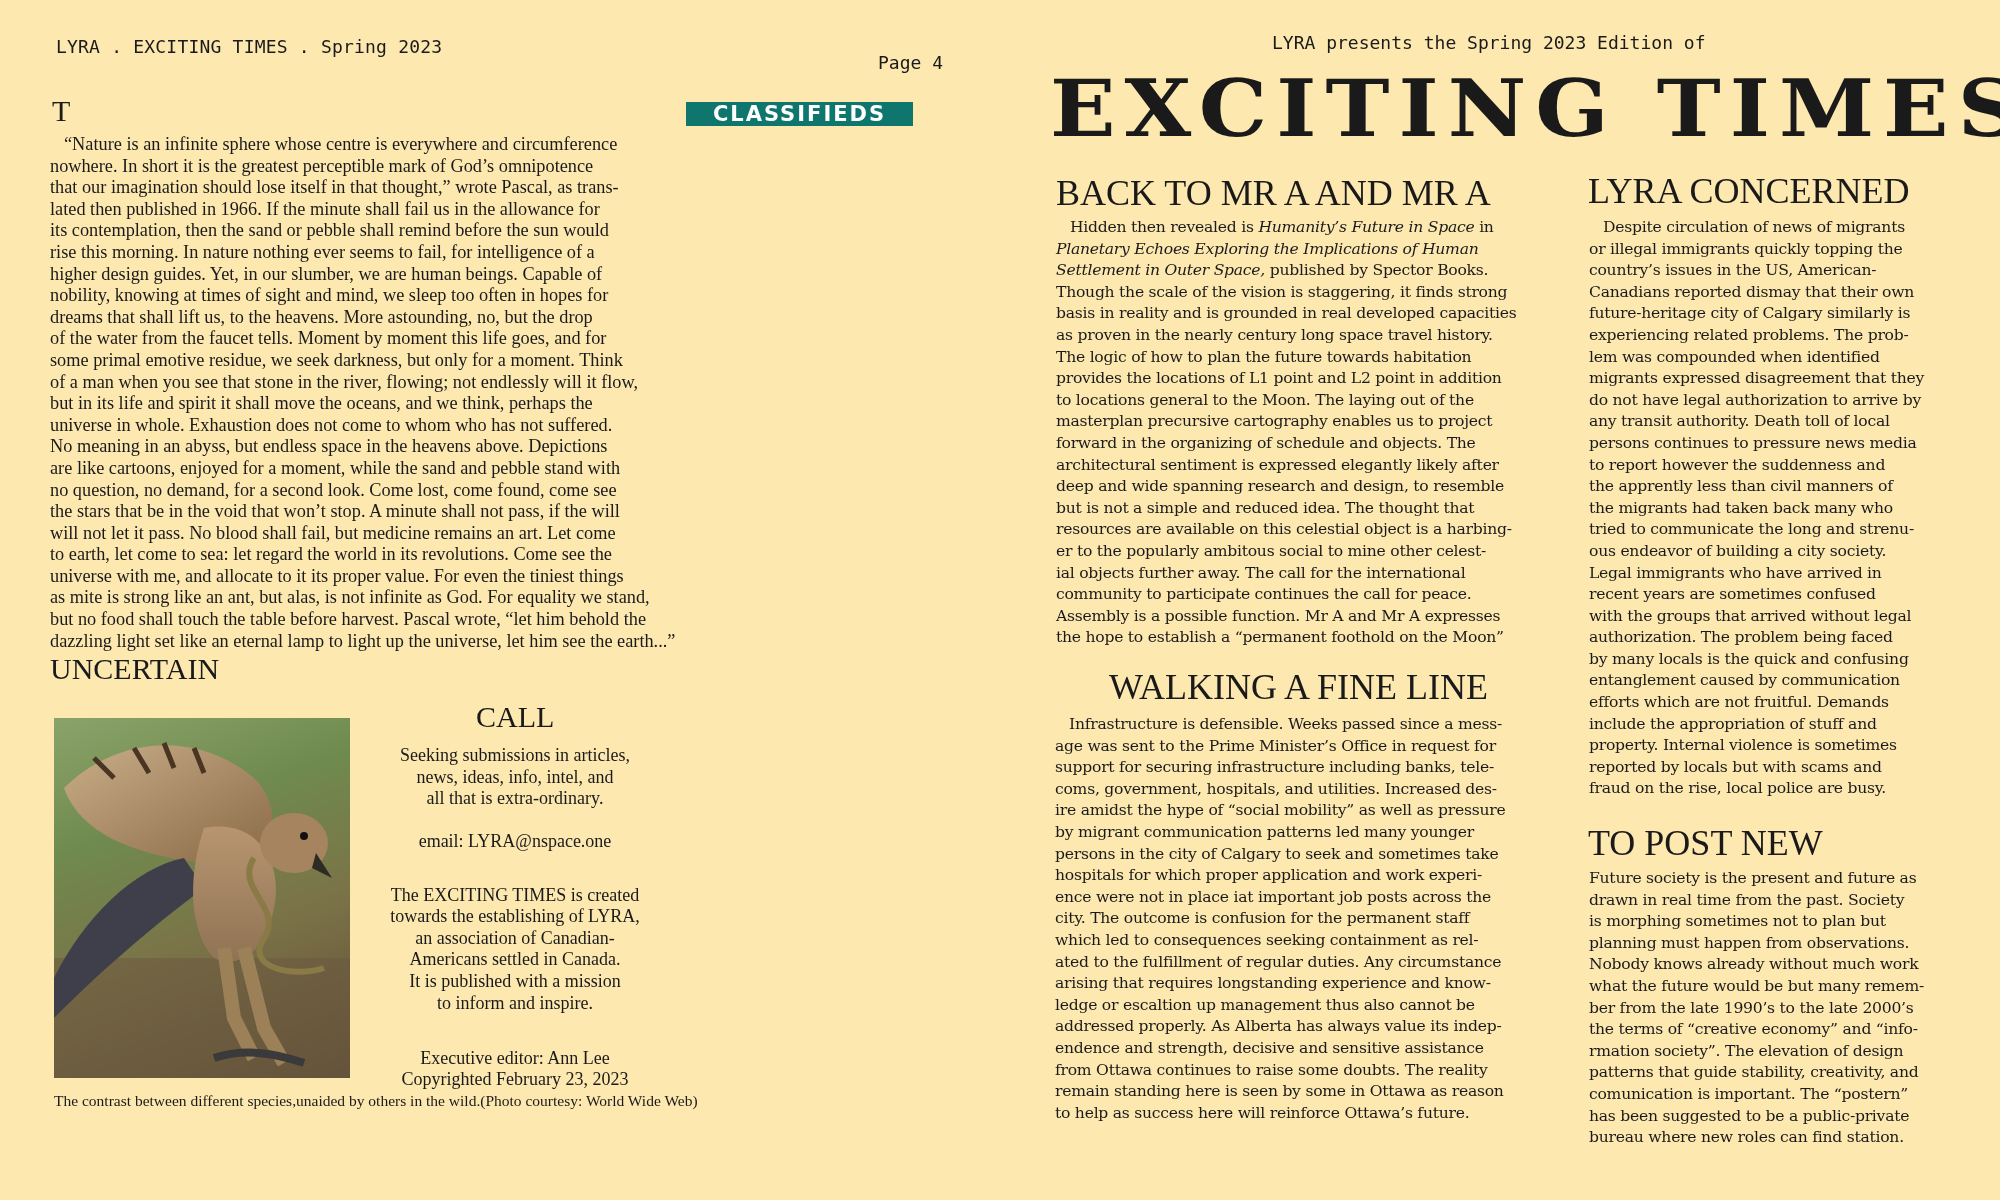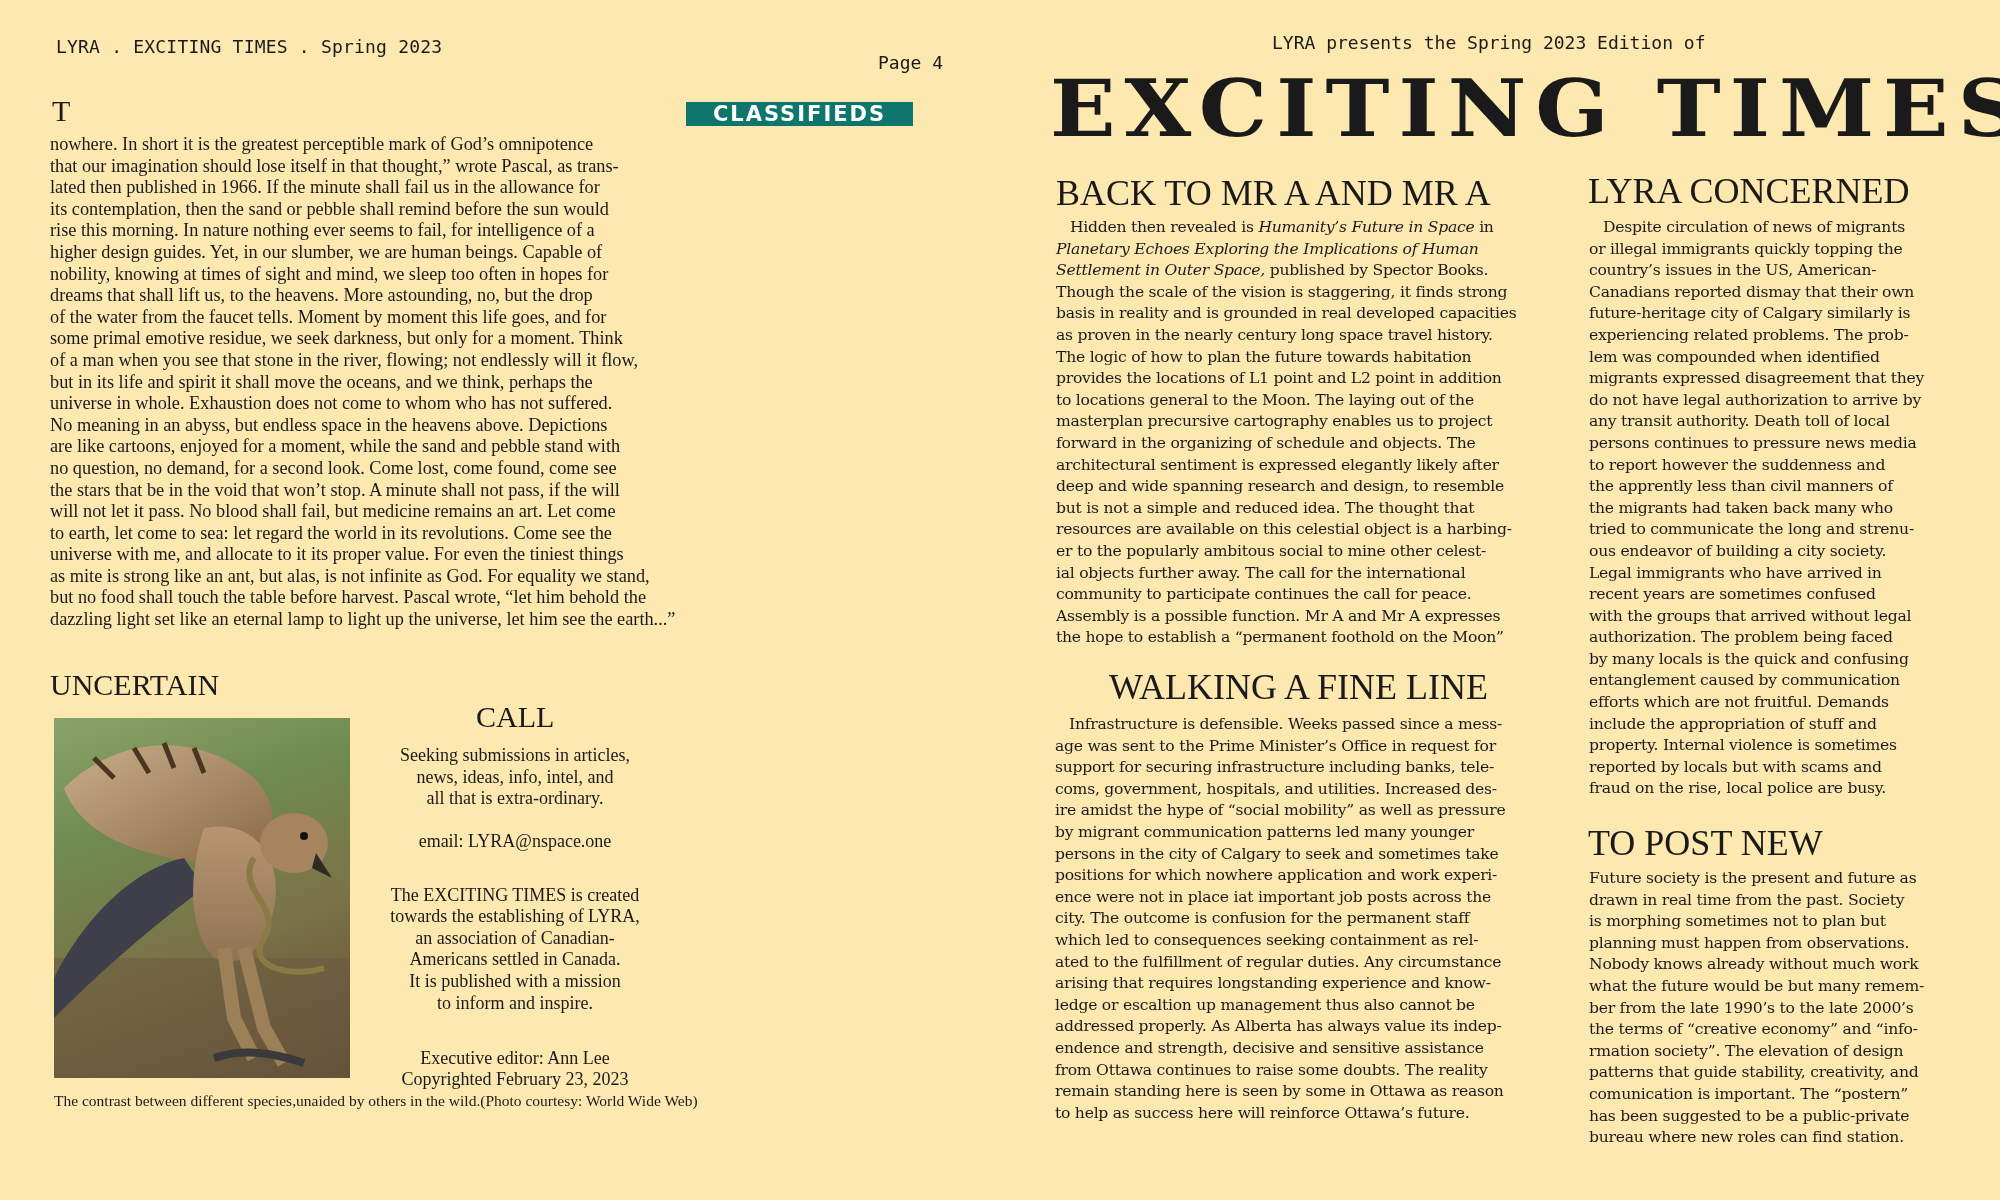--- a/index.html
+++ b/index.html
@@ -24,21 +24,21 @@
     font-size: 21px; letter-spacing: 2px; text-align: center; line-height: 24px;
   }
   #t-head { left: 52px; top: 94px; font-size: 30px; }
   .col-left-text {
     font-family: "Liberation Serif", serif;
     font-size: 18.3px; line-height: 21.6px;
   }
   .col-left-text .line { white-space: nowrap; display: block; }
   #pascal-text { left: 50px; top: 134px; width: 700px; }
 
-  #uncertain-head { left: 50px; top: 668px; font-size: 30px; font-family: "Liberation Serif", serif; }
+  #uncertain-head { left: 50px; top: 652px; font-size: 30px; font-family: "Liberation Serif", serif; }
   #photo {
     left: 54px; top: 718px; width: 296px; height: 360px;
     background: linear-gradient(160deg, #8aa36a 0%, #6f8a4e 30%, #7b7348 60%, #6a5a3c 85%, #5b4d36 100%);
     overflow: hidden;
   }
   #photo svg { position: absolute; left: 0; top: 0; }
   #caption { left: 54px; top: 1091px; font-size: 15.5px; line-height: 19px; font-family: "Liberation Serif", serif; }
 
   #call-head { left: 476px; top: 700px; font-size: 30px; font-family: "Liberation Serif", serif; }
   #call-block {
@@ -76,20 +76,21 @@
 </style>
 </head>
 <body>
 
 <div class="abs mono" id="running-head">LYRA . EXCITING TIMES . Spring 2023</div>
 <div class="abs mono" id="page-num">Page 4</div>
 <div class="abs" id="classifieds">CLASSIFIEDS</div>
 
 <div class="abs serif" id="t-head">T</div>
 <div class="abs col-left-text" id="pascal-text">
+    <span class="line indent">“Nature is an infinite sphere whose centre is everywhere and circumference</span>
     <span class="line">nowhere.  In short it is the greatest perceptible mark of God’s omnipotence</span>
     <span class="line">that our imagination should lose itself in that thought,” wrote Pascal, as trans-</span>
     <span class="line">lated then published in 1966.  If the minute shall fail us in the allowance for</span>
     <span class="line">its contemplation, then the sand or pebble shall remind before the sun would</span>
     <span class="line">rise this morning.  In nature nothing ever seems to fail, for intelligence of a</span>
     <span class="line">higher design guides.  Yet, in our slumber, we are human beings.  Capable of</span>
     <span class="line">nobility, knowing at times of sight and mind, we sleep too often in hopes for</span>
     <span class="line">dreams that shall lift us, to the heavens.  More astounding, no, but the drop</span>
     <span class="line">of the water from the faucet tells.  Moment by moment this life goes, and for</span>
     <span class="line">some primal emotive residue, we seek darkness, but only for a moment. Think</span>
@@ -197,21 +198,21 @@
 
 <div class="abs" id="h-walk">WALKING A FINE LINE</div>
 <div class="abs col-text" id="walk-text">
     <span class="line indent">Infrastructure is defensible.  Weeks passed since a mess-</span>
     <span class="line">age was sent to the Prime Minister’s Office in request for</span>
     <span class="line">support for securing infrastructure including banks, tele-</span>
     <span class="line">coms, government, hospitals, and utilities. Increased des-</span>
     <span class="line">ire amidst the hype of “social mobility” as well as pressure</span>
     <span class="line">by migrant communication patterns led many younger</span>
     <span class="line">persons in the city of Calgary to seek and sometimes take</span>
-    <span class="line">positions for which nowhere application and work experi-</span>
+    <span class="line">hospitals for which proper application and work experi-</span>
     <span class="line">ence were not in place iat important job posts across the</span>
     <span class="line">city.  The outcome is confusion for the permanent staff</span>
     <span class="line">which led to consequences seeking containment as rel-</span>
     <span class="line">ated to the fulfillment of regular duties. Any circumstance</span>
     <span class="line">arising that requires longstanding experience and know-</span>
     <span class="line">ledge or escaltion up management thus also cannot be</span>
     <span class="line">addressed properly. As Alberta has always value its indep-</span>
     <span class="line">endence and strength, decisive and sensitive assistance</span>
     <span class="line">from Ottawa continues to raise some doubts. The reality</span>
     <span class="line">remain standing here is seen by some in Ottawa as reason</span>

